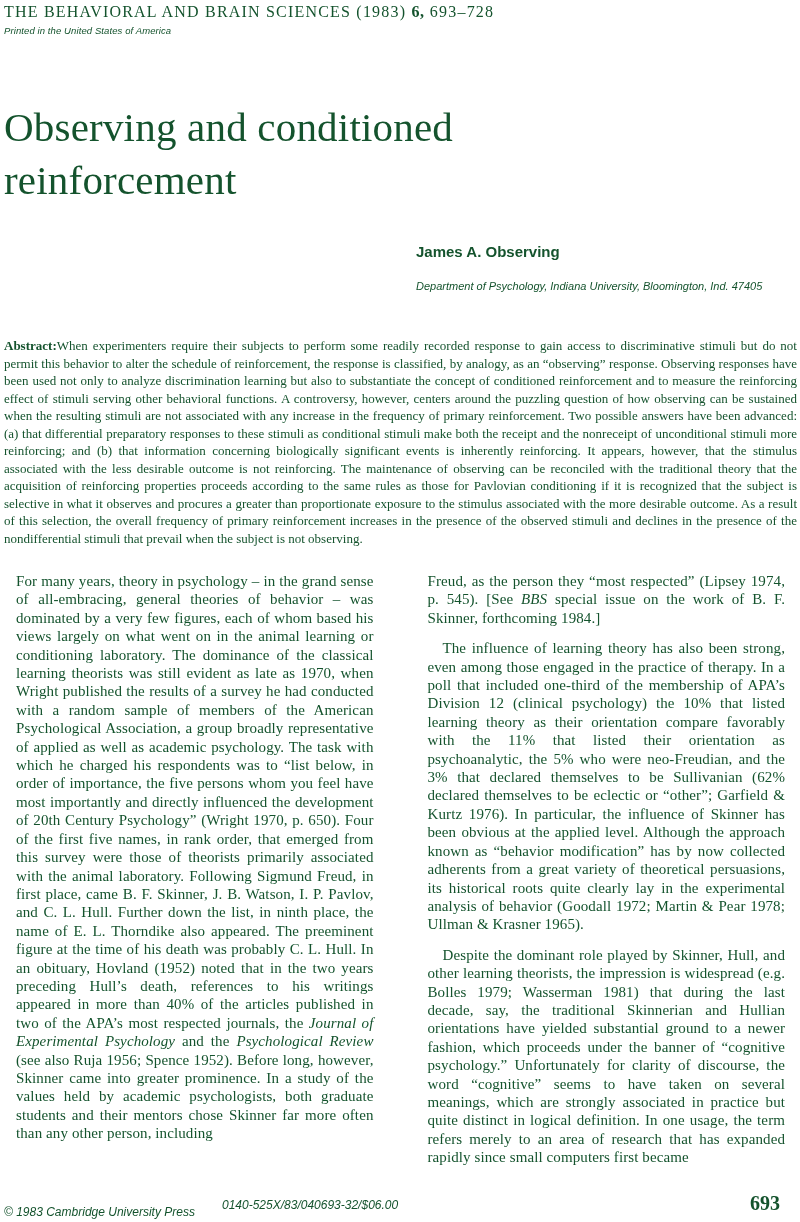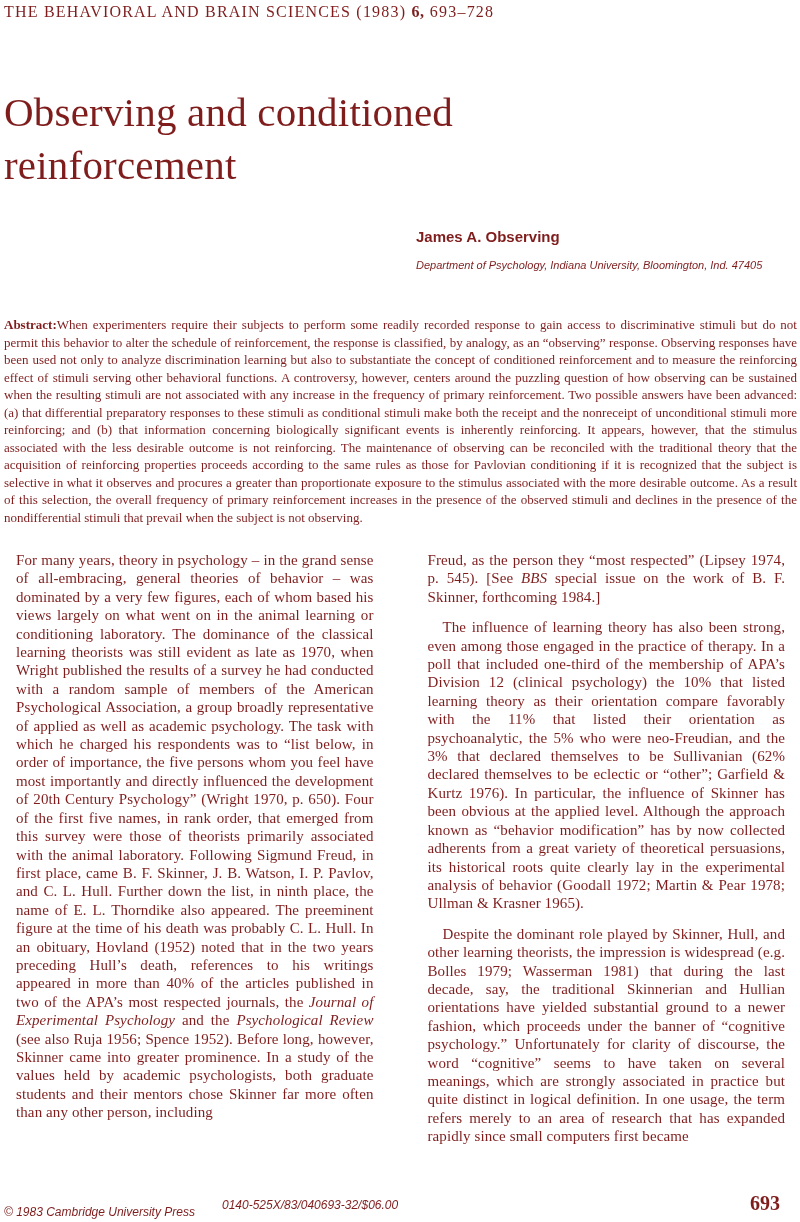--- a/index.html
+++ b/index.html
@@ -1,21 +1,21 @@
 <!DOCTYPE html>
 <html><head>
 <meta charset="utf-8">
 <style>
   html,body { margin:0; padding:0; background:#9a9a9a; }
   .page {
     position:relative;
     width:800px; height:1222px;
     margin:0 auto;
     background:#ffffff;
-    color:#7f1d1d;
+    color:#14532d;
     font-family:"Liberation Serif", serif;
     overflow:hidden;
     box-sizing:border-box;
     padding:2px 3px 0 4px;
   }
   
   .journal-line {
     font-size:16px; line-height:20px;
     font-weight:500; letter-spacing:1.2px;
     white-space:nowrap;
@@ -33,21 +33,21 @@
     margin:64px 0 0 0;
     width:540px;
     font-weight:400;
     font-size:41px;
     line-height:53px;
     letter-spacing:0.2px;
   }
   
   .author-block { margin:36px 0 0 412px; font-family:"Liberation Sans", sans-serif; }
   .author-name { font-weight:700; font-size:15px; line-height:18px; }
-  .author-affiliation { margin-top:12px; font-style:italic; font-size:11px; line-height:14px; }
+  .author-affiliation { margin-top:18px; font-style:italic; font-size:11px; line-height:14px; }
   
   .abstract, .keywords {
     margin:0; text-align:justify;
     font-size:13px; line-height:17.5px;
   }
   .abstract { margin-top:44px; }
   .keywords { margin-top:7px; line-height:18px; }
   .sec-label { font-weight:700; margin-right:0; }
   
   .columns { display:flex; gap:30px; margin-top:13px; }
@@ -69,20 +69,21 @@
     font-style:normal; font-weight:700; font-size:20px;
   }
 </style>
 </head>
 <body>
 
 <div class="page">
 
   <div class="journal-header">
     <div class="journal-line"><span>THE BEHAVIORAL AND BRAIN SCIENCES (1983) </span><span class="vol">6,</span><span> 693–728</span></div>
+    <div class="printed-line">Printed in the United States of America</div>
   </div>
 
   <h1 class="page-title">Observing and conditioned reinforcement</h1>
 
   <div class="author-block">
     <div class="author-name">James A. Observing</div>
     <div class="author-affiliation">Department of Psychology, Indiana University, Bloomington, Ind. 47405</div>
   </div>
 
   <p class="abstract"><span class="sec-label">Abstract:</span><span>When experimenters require their subjects to perform some readily recorded response to gain access to discriminative stimuli but do not permit this behavior to alter the schedule of reinforcement, the response is classified, by analogy, as an “observing” response. Observing responses have been used not only to analyze discrimination learning but also to substantiate the concept of conditioned reinforcement and to measure the reinforcing effect of stimuli serving other behavioral functions. A controversy, however, centers around the puzzling question of how observing can be sustained when the resulting stimuli are not associated with any increase in the frequency of primary reinforcement. Two possible answers have been advanced: (a) that differential preparatory responses to these stimuli as conditional stimuli make both the receipt and the nonreceipt of unconditional stimuli more reinforcing; and (b) that information concerning biologically significant events is inherently reinforcing. It appears, however, that the stimulus associated with the less desirable outcome is not reinforcing. The maintenance of observing can be reconciled with the traditional theory that the acquisition of reinforcing properties proceeds according to the same rules as those for Pavlovian conditioning if it is recognized that the subject is selective in what it observes and procures a greater than proportionate exposure to the stimulus associated with the more desirable outcome. As a result of this selection, the overall frequency of primary reinforcement increases in the presence of the observed stimuli and declines in the presence of the nondifferential stimuli that prevail when the subject is not observing.</span></p>

